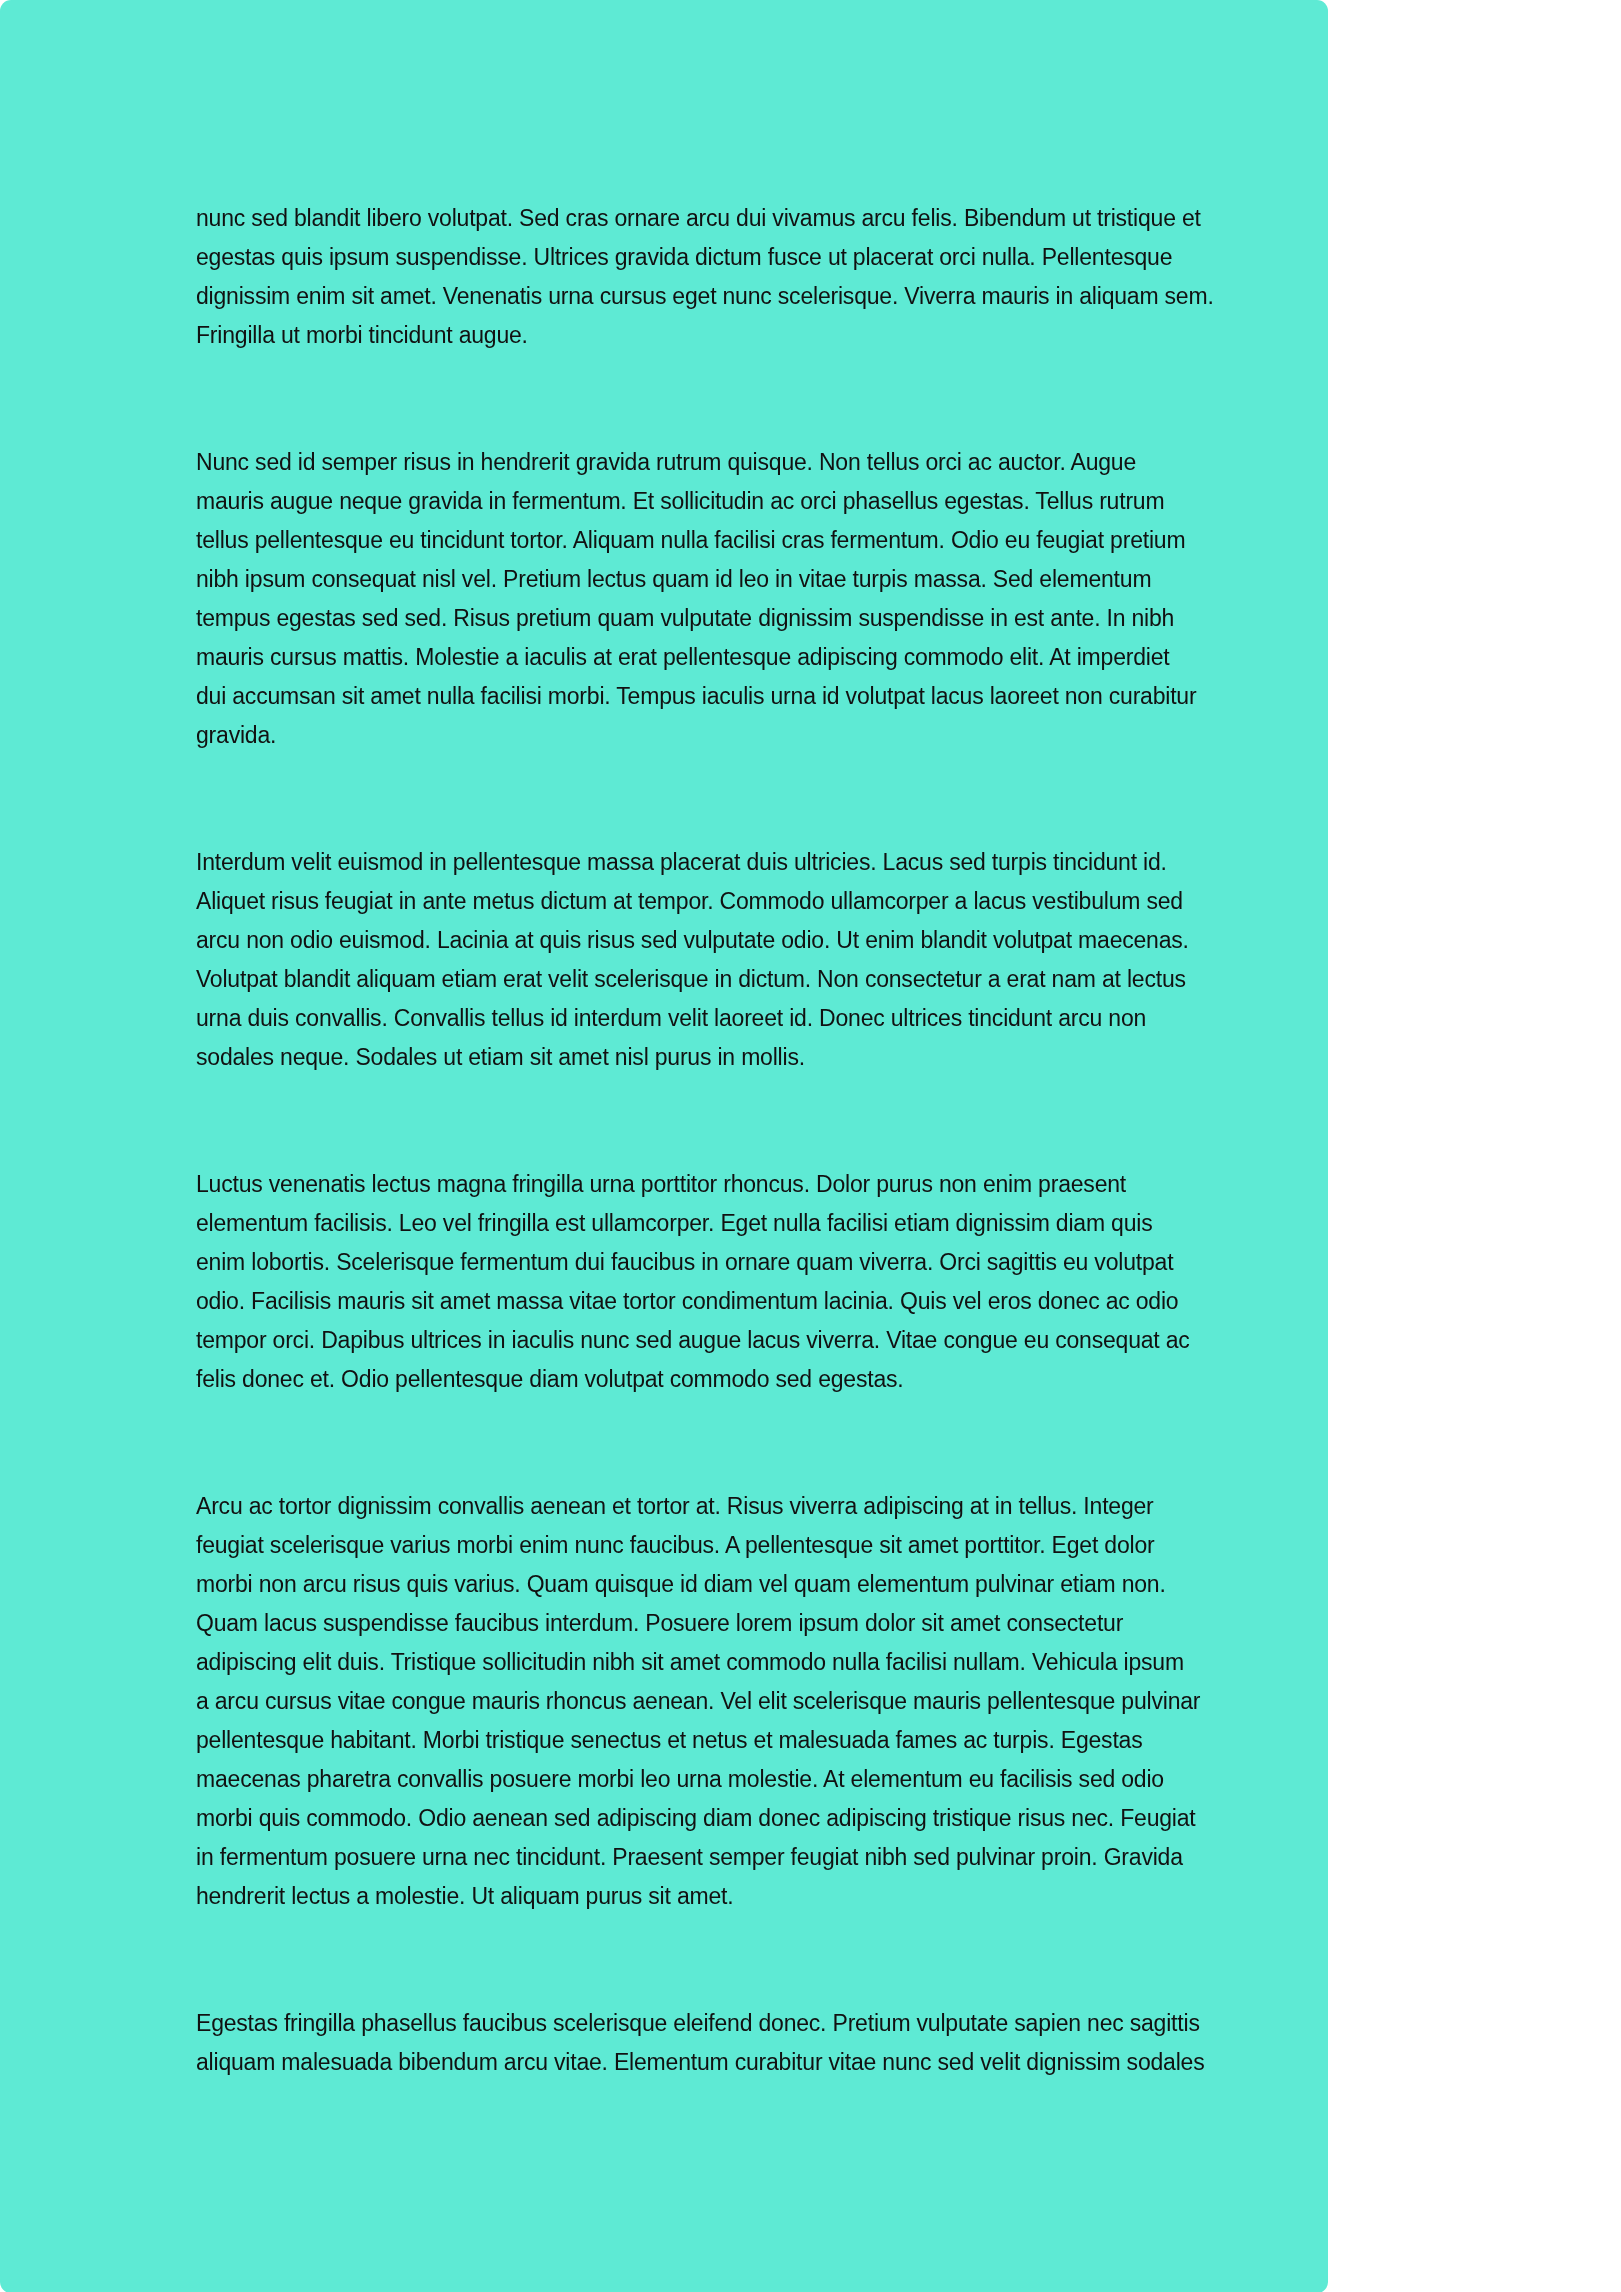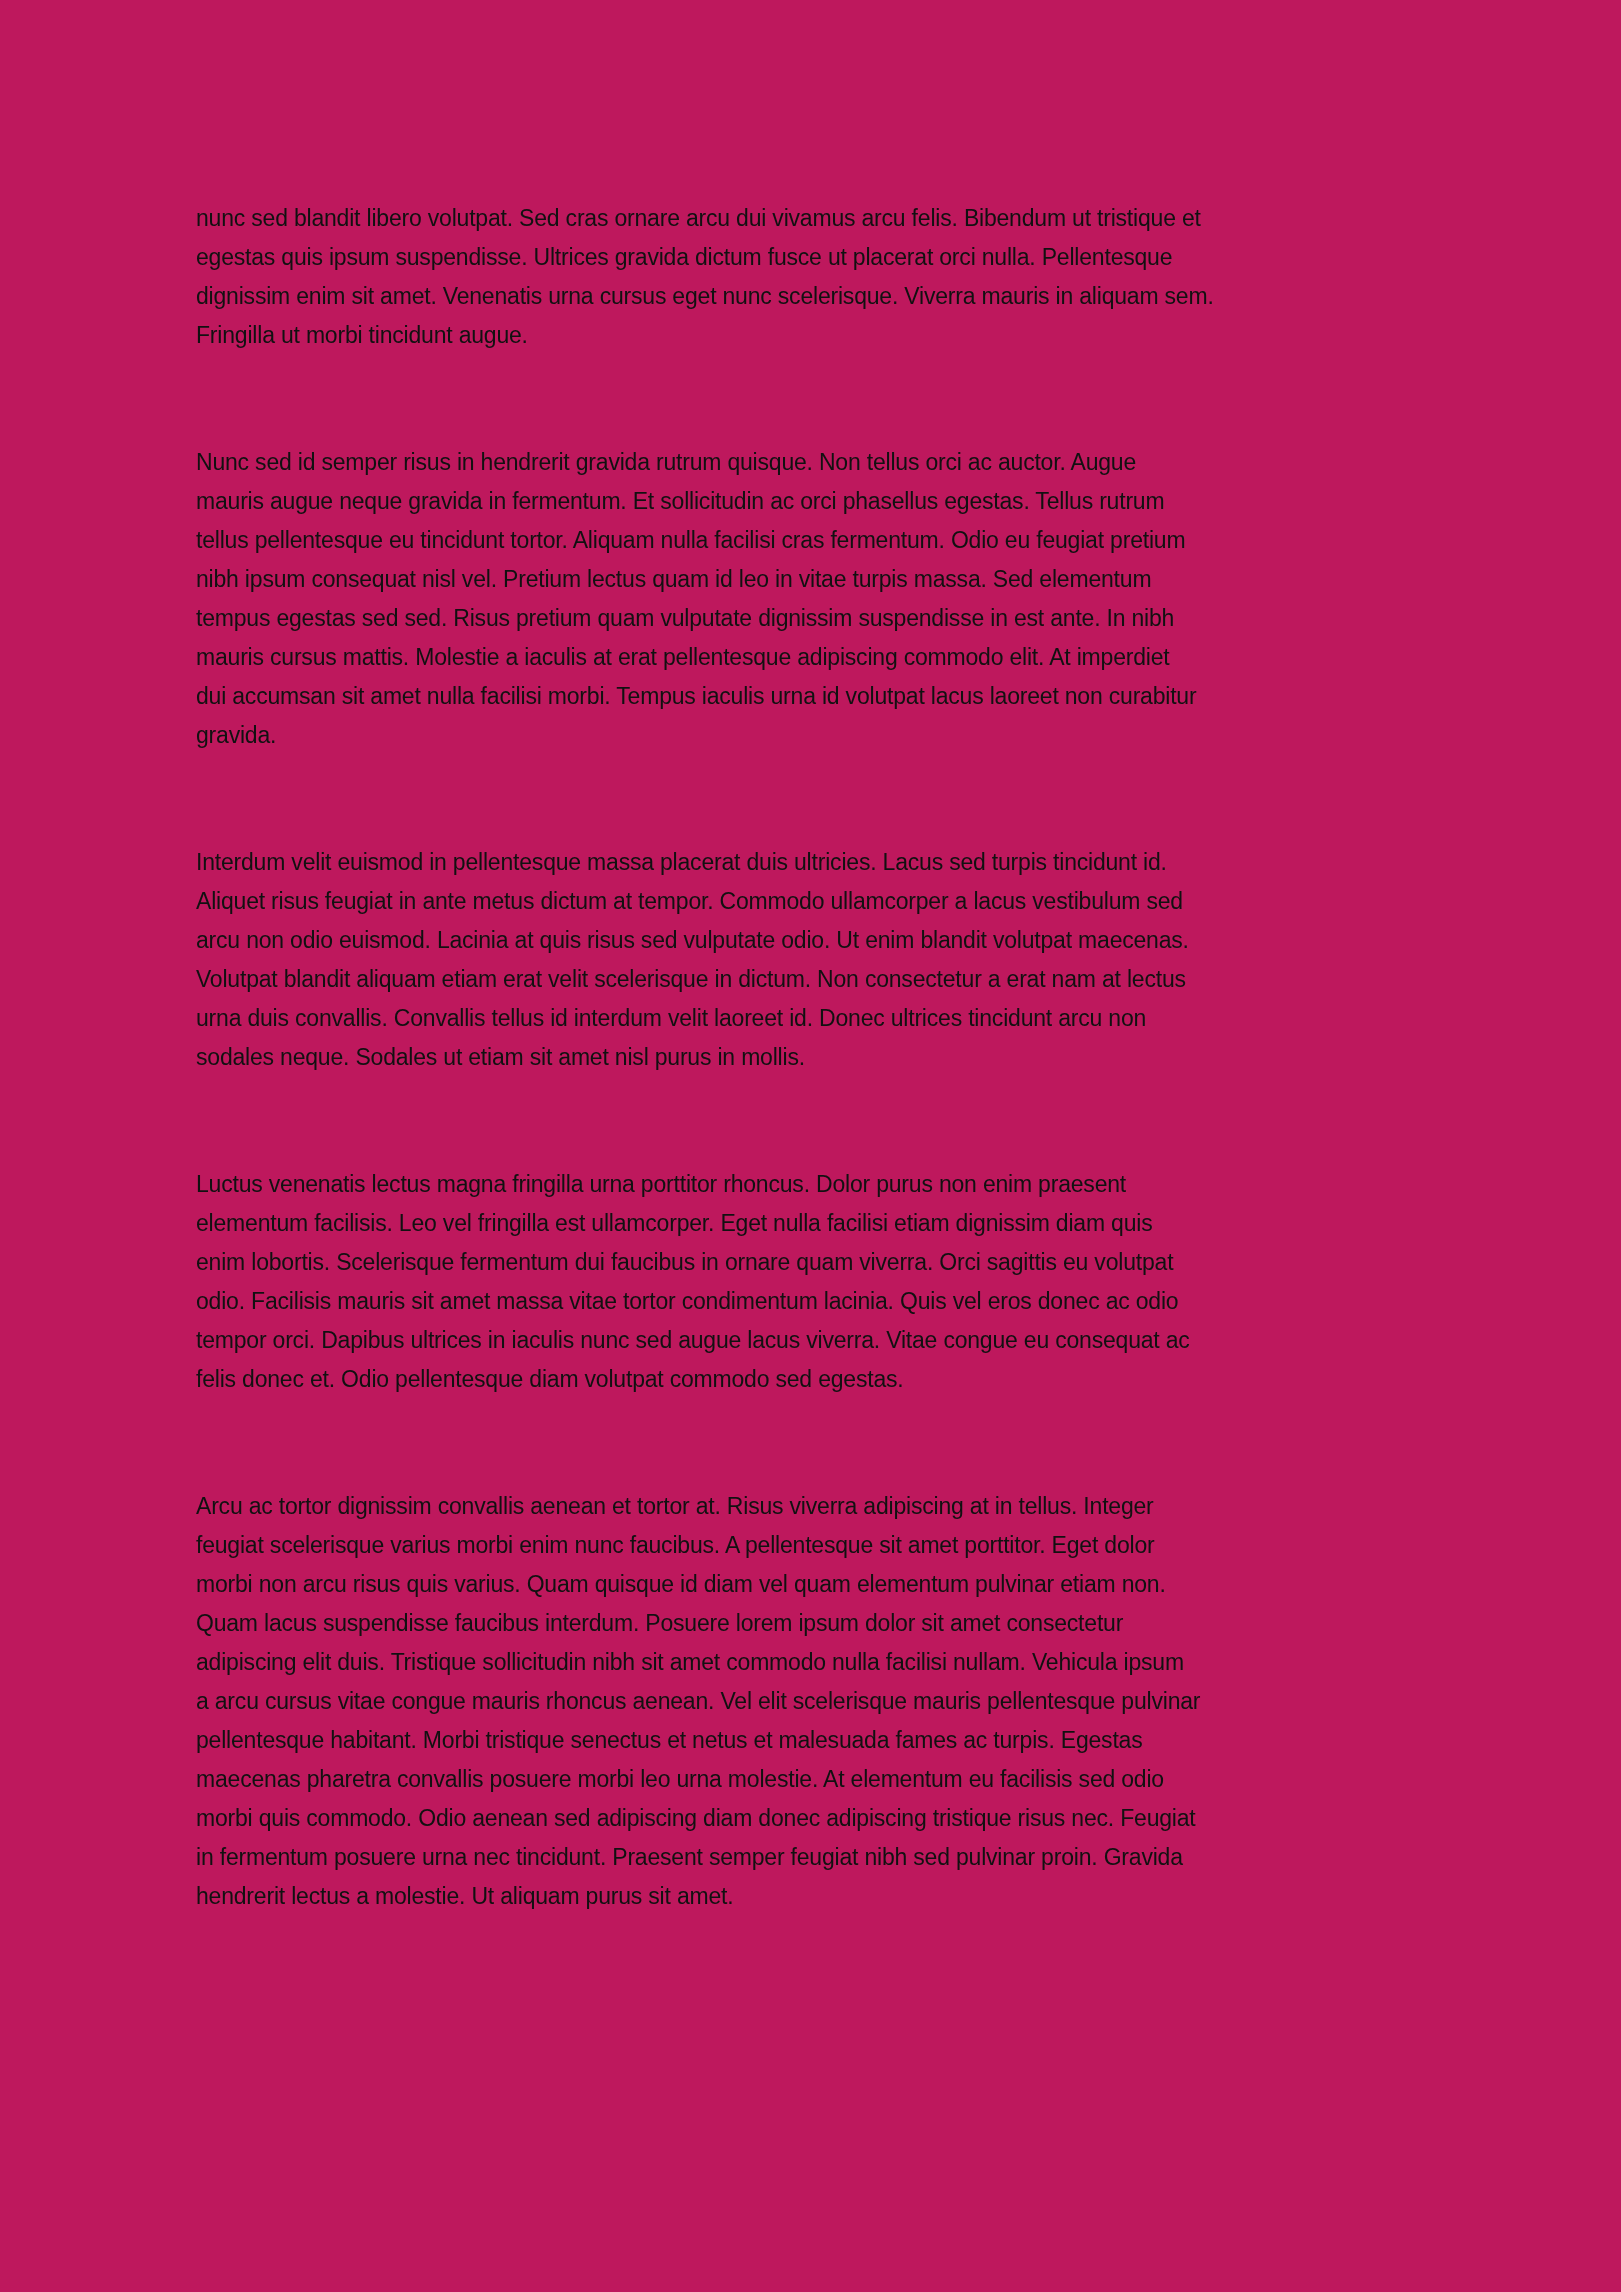--- a/index.html
+++ b/index.html
@@ -2,24 +2,25 @@
 <html><head>
 <meta charset="utf-8">
 <style>
   html, body {
     margin: 0;
     padding: 0;
     background: #ffffff;
   }
   .page {
     position: relative;
-    width: 1621px;
+    width: 1328px;
     height: 2293px;
-    background: #be185d;
+    background: #5eead4;
     overflow: hidden;
+    border-radius: 11px;
   }
   .text-block {
     position: absolute;
     left: 196px;
     top: 199px;
     width: 1264px;
     font-family: "Liberation Sans", "DejaVu Sans", sans-serif;
     font-size: 23px;
     line-height: 39px;
     letter-spacing: -0.2px;
@@ -64,15 +65,17 @@
 feugiat scelerisque varius morbi enim nunc faucibus. A pellentesque sit amet porttitor. Eget dolor
 morbi non arcu risus quis varius. Quam quisque id diam vel quam elementum pulvinar etiam non.
 Quam lacus suspendisse faucibus interdum. Posuere lorem ipsum dolor sit amet consectetur
 adipiscing elit duis. Tristique sollicitudin nibh sit amet commodo nulla facilisi nullam. Vehicula ipsum
 a arcu cursus vitae congue mauris rhoncus aenean. Vel elit scelerisque mauris pellentesque pulvinar
 pellentesque habitant. Morbi tristique senectus et netus et malesuada fames ac turpis. Egestas
 maecenas pharetra convallis posuere morbi leo urna molestie. At elementum eu facilisis sed odio
 morbi quis commodo. Odio aenean sed adipiscing diam donec adipiscing tristique risus nec. Feugiat
 in fermentum posuere urna nec tincidunt. Praesent semper feugiat nibh sed pulvinar proin. Gravida
 hendrerit lectus a molestie. Ut aliquam purus sit amet.</p>
+      <p>Egestas fringilla phasellus faucibus scelerisque eleifend donec. Pretium vulputate sapien nec sagittis
+aliquam malesuada bibendum arcu vitae. Elementum curabitur vitae nunc sed velit dignissim sodales</p>
     </div>
 </div>
 
 
 </body></html>

